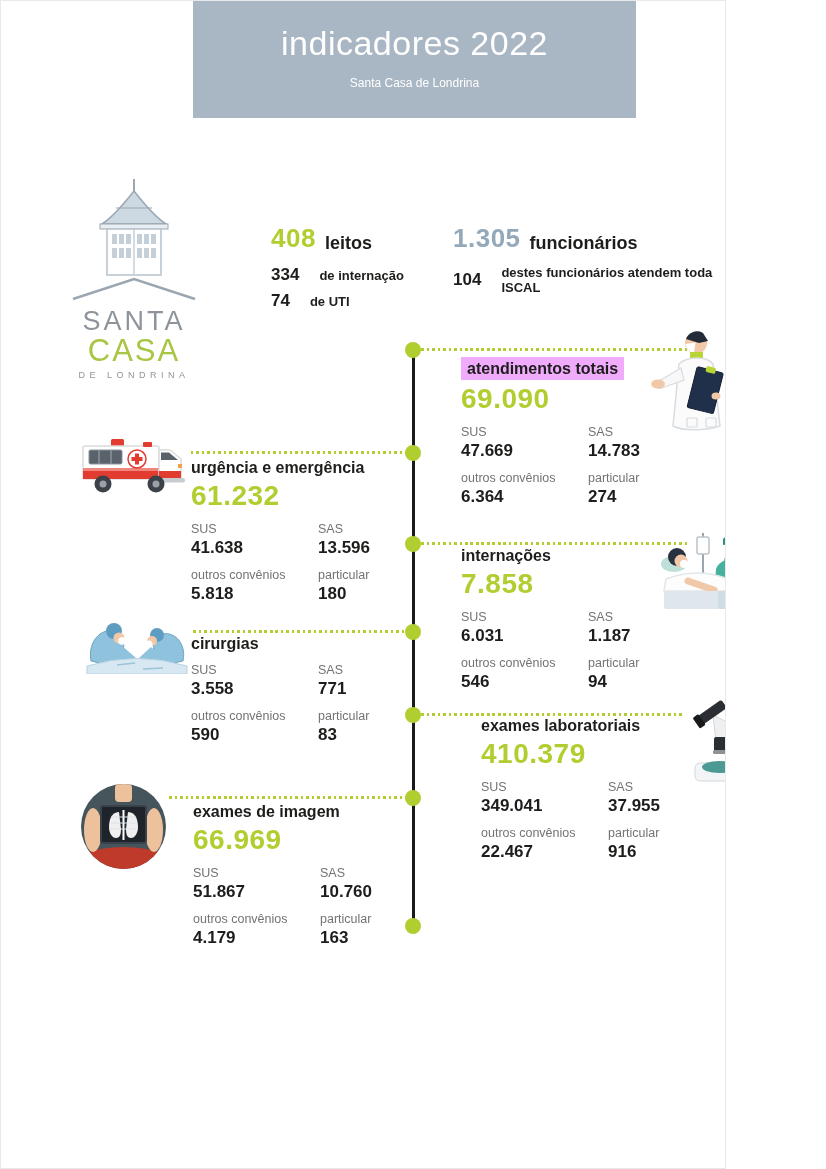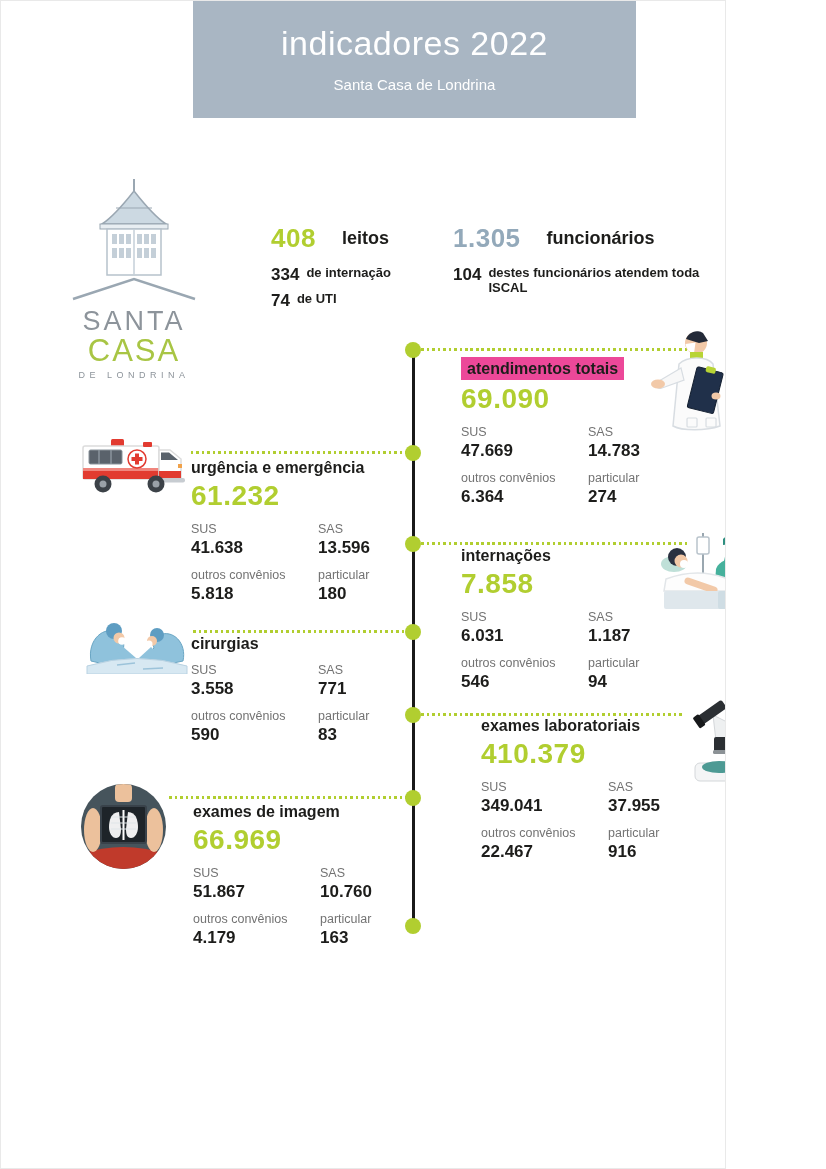--- a/index.html
+++ b/index.html
@@ -4,53 +4,53 @@
 <style>
   * { margin:0; padding:0; box-sizing:border-box; }
   body { background:#fff; font-family:"Liberation Sans", sans-serif; }
   .page { position:relative; width:726px; height:1169px; background:#fff; overflow:hidden;
           border:1px solid #e9e9e9; }
 
   
   .header-band { position:absolute; left:192px; top:0; width:443px; height:117px;
                  background:#a9b6c3; text-align:center; color:#fff; }
   .header-title { margin-top:23px; font-size:34px; font-weight:300; letter-spacing:0.5px; }
-  .header-subtitle { margin-top:13px; font-size:15px; font-weight:400; }
+  .header-subtitle { margin-top:13px; font-size:12px; font-weight:400; }
 
   
   .logo { position:absolute; left:68px; top:176px; width:130px; text-align:center; }
   .logo-santa { font-size:27px; color:#8d949b; letter-spacing:3px; line-height:1.05; margin-top:2px; }
   .logo-casa  { font-size:31px; color:#a8c544; letter-spacing:2px; line-height:1.0; }
   .logo-de    { font-size:9px;  color:#8d949b; letter-spacing:4.5px; margin-top:4px; }
 
   
   .stat-group { position:absolute; }
   .stat-beds  { left:270px; top:222px; }
   .stat-staff { left:452px; top:222px; }
-  .stat-main  { display:flex; align-items:center; gap:26px; }
+  .stat-main  { display:flex; align-items:flex-end; gap:9px; }
   .stat-main .big { font-size:26px; font-weight:700; letter-spacing:0.5px; }
   .big-green { color:#b1ce30; }
   .big-steel { color:#93a9ba; }
   .stat-main .lbl { font-size:18px; font-weight:700; color:#1d1d1b; }
   .stat-sub { margin-top:11px; }
-  .stat-sub-row { display:flex; align-items:flex-start; gap:7px; margin-top:6px; }
+  .stat-sub-row { display:flex; align-items:center; gap:20px; margin-top:6px; }
   .stat-sub-row .v { font-size:17px; font-weight:700; color:#1d1d1b; }
   .stat-sub-row .l { font-size:13px; font-weight:700; color:#1d1d1b; }
 
   
   .tl-line { position:absolute; left:411px; top:349px; width:3px; height:576px; background:#191919; }
   .tl-dot { position:absolute; left:412px; width:16px; height:16px; border-radius:50%;
             background:#b1ce30; transform:translate(-50%,-50%); }
   .tl-connector { position:absolute; height:3px;
             background:repeating-linear-gradient(90deg,#b1ce30 0 2.5px,transparent 2.5px 5.5px); }
 
   
   .section { position:absolute; width:260px; }
   .sec-title { font-size:16px; font-weight:700; color:#1d1d1b; }
-  .sec-title.highlight { background:#ec4899; display:inline-block; padding:3px 6px 2px 6px; }
+  .sec-title.highlight { background:#f0abfc; display:inline-block; padding:3px 6px 2px 6px; }
   .sec-total { font-size:28px; font-weight:700; color:#b1ce30; margin-top:3px; letter-spacing:0.5px; }
   .sec-grid { margin-top:10px; display:grid; grid-template-columns:127px auto; row-gap:10px; }
   .bd-label { font-size:12.5px; color:#737373; font-weight:500; }
   .bd-value { font-size:17px; font-weight:700; color:#1d1d1b; margin-top:2px; }
 
   .illu { position:absolute; }
 
   
   .page-num { position:absolute; left:785px; top:1125px; width:30px; height:20px;
               background:#000; border:1px solid #9a9a9a; color:#fff; font-size:14px;

